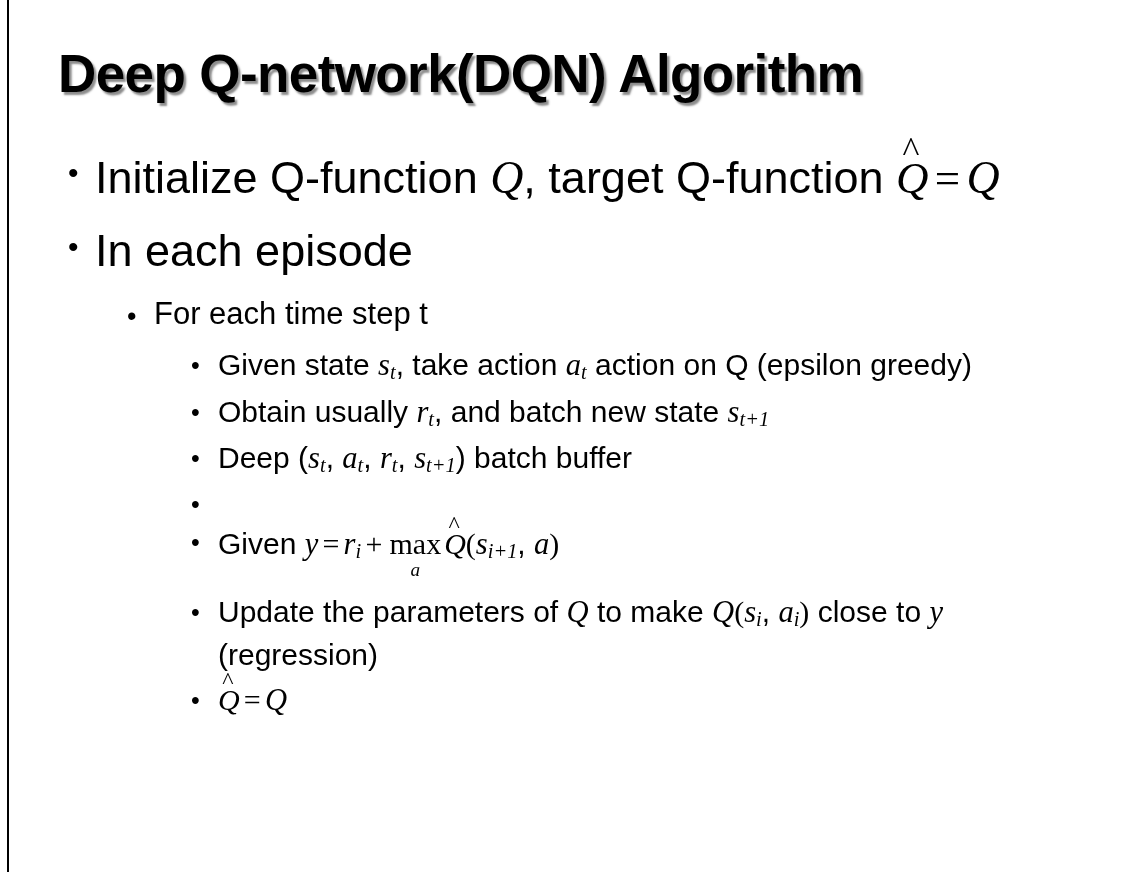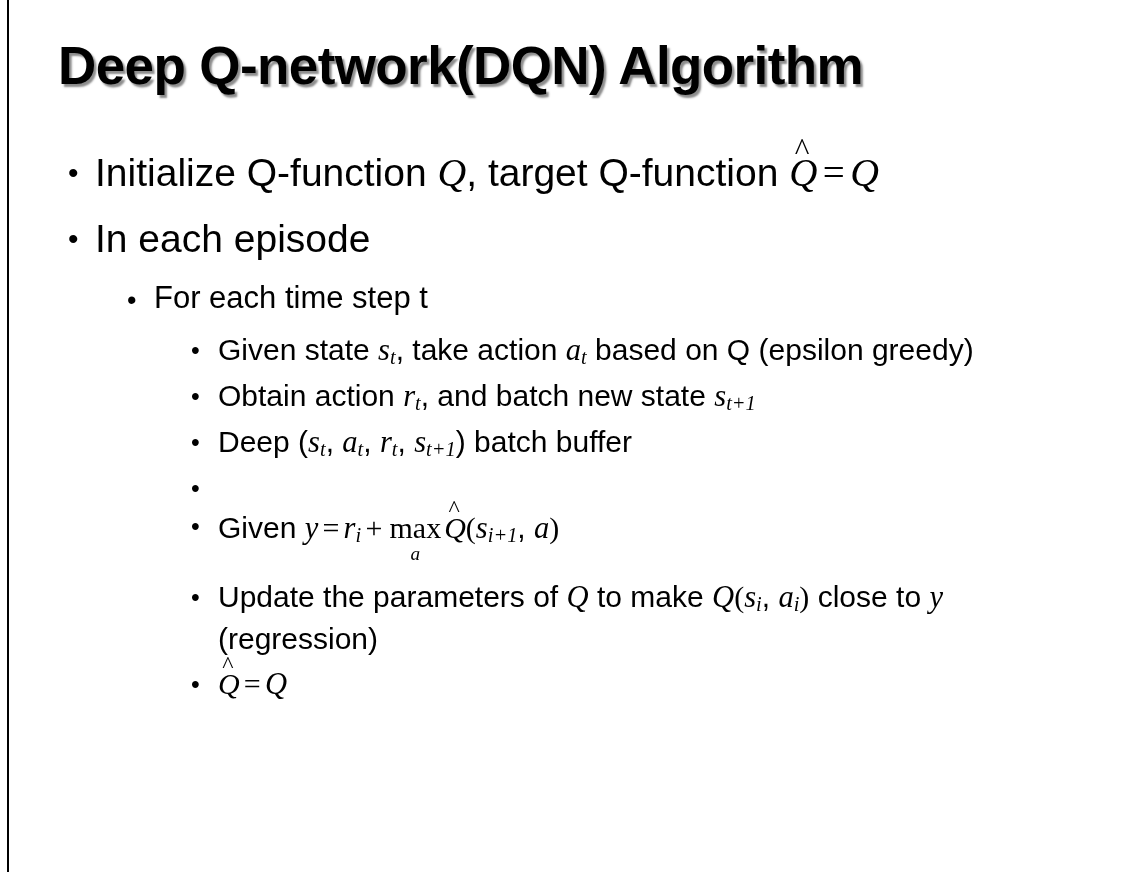--- a/index.html
+++ b/index.html
@@ -25,21 +25,21 @@
     top: 0;
     width: 2px;
     height: 872px;
     background: #000000;
   }
 
   
   .slide-title {
     position: absolute;
     left: 58px;
-    top: 38px;
+    top: 46px;
     font-size: 53px;
     font-weight: bold;
     letter-spacing: -0.6px;
     line-height: 1.05;
     white-space: nowrap;
     color: #000000;
     text-shadow: 2.5px 2.5px 2.0px rgba(120,120,120,0.85);
   }
 
   
@@ -60,21 +60,21 @@
     text-align: left;
   }
   .row-text {
     flex: 1 1 auto;
     min-width: 0;
   }
 
   
   .lvl1 { padding-left: 68px; margin-bottom: 14px; }
   .lvl1 .bullet { width: 27px; font-size: 30px; padding-top: 10px; }
-  .lvl1 .row-text { font-size: 39px; line-height: 1.30; padding-right: 36px; }
+  .lvl1 .row-text { font-size: 45px; line-height: 1.30; padding-right: 36px; }
 
   
   .lvl2 { padding-left: 127px; margin-bottom: 10px; }
   .lvl2 .bullet { width: 27px; font-size: 27px; padding-top: 9px; }
   .lvl2 .row-text { font-size: 31px; line-height: 1.30; padding-right: 60px; }
 
   
   .lvl3 { padding-left: 191px; margin-bottom: 4px; }
   .lvl3 .bullet { width: 27px; font-size: 25px; padding-top: 9px; }
   .lvl3 .row-text { font-size: 30px; line-height: 1.38; padding-right: 34px; }
@@ -157,26 +157,26 @@
       <span class="row-text">In each episode</span>
     </div>
 
     <div class="row lvl2">
       <span class="bullet">•</span>
       <span class="row-text">For each time step t</span>
     </div>
 
     <div class="row lvl3">
       <span class="bullet">•</span>
-      <span class="row-text"><span>Given state </span><span class="nowrap"><span class="m">s</span><span class="msub">t</span></span><span>, take action </span><span class="nowrap"><span class="m">a</span><span class="msub">t</span></span><span> based on Q (epsilon greedy)</span></span>
-    </div>
-
-    <div class="row lvl3">
-      <span class="bullet">•</span>
-      <span class="row-text"><span>Obtain action </span><span class="nowrap"><span class="m">r</span><span class="msub">t</span></span><span>, and batch new state </span><span class="nowrap"><span class="m">s</span><span class="msub">t+1</span></span></span>
+      <span class="row-text"><span>Given state </span><span class="nowrap"><span class="m">s</span><span class="msub">t</span></span><span>, take action </span><span class="nowrap"><span class="m">a</span><span class="msub">t</span></span><span> action on Q (epsilon greedy)</span></span>
+    </div>
+
+    <div class="row lvl3">
+      <span class="bullet">•</span>
+      <span class="row-text"><span>Obtain usually </span><span class="nowrap"><span class="m">r</span><span class="msub">t</span></span><span>, and batch new state </span><span class="nowrap"><span class="m">s</span><span class="msub">t+1</span></span></span>
     </div>
 
     <div class="row lvl3">
       <span class="bullet">•</span>
       <span class="row-text"><span>Deep (</span><span class="nowrap"><span class="m">s</span><span class="msub">t</span><span>, </span><span class="m">a</span><span class="msub">t</span><span>, </span><span class="m">r</span><span class="msub">t</span><span>, </span><span class="m">s</span><span class="msub">t+1</span></span><span>) batch buffer</span></span>
     </div>
 
     <div class="row lvl3">
       <span class="bullet">•</span>
     </div>

